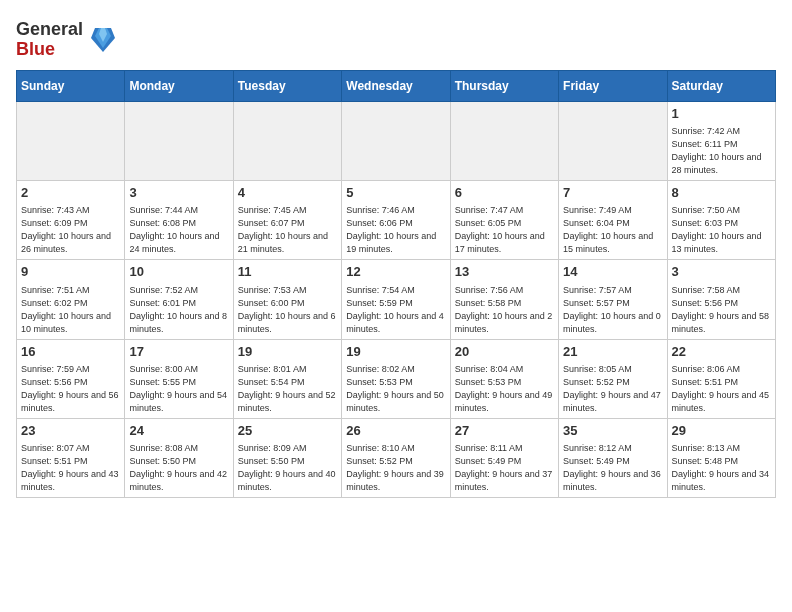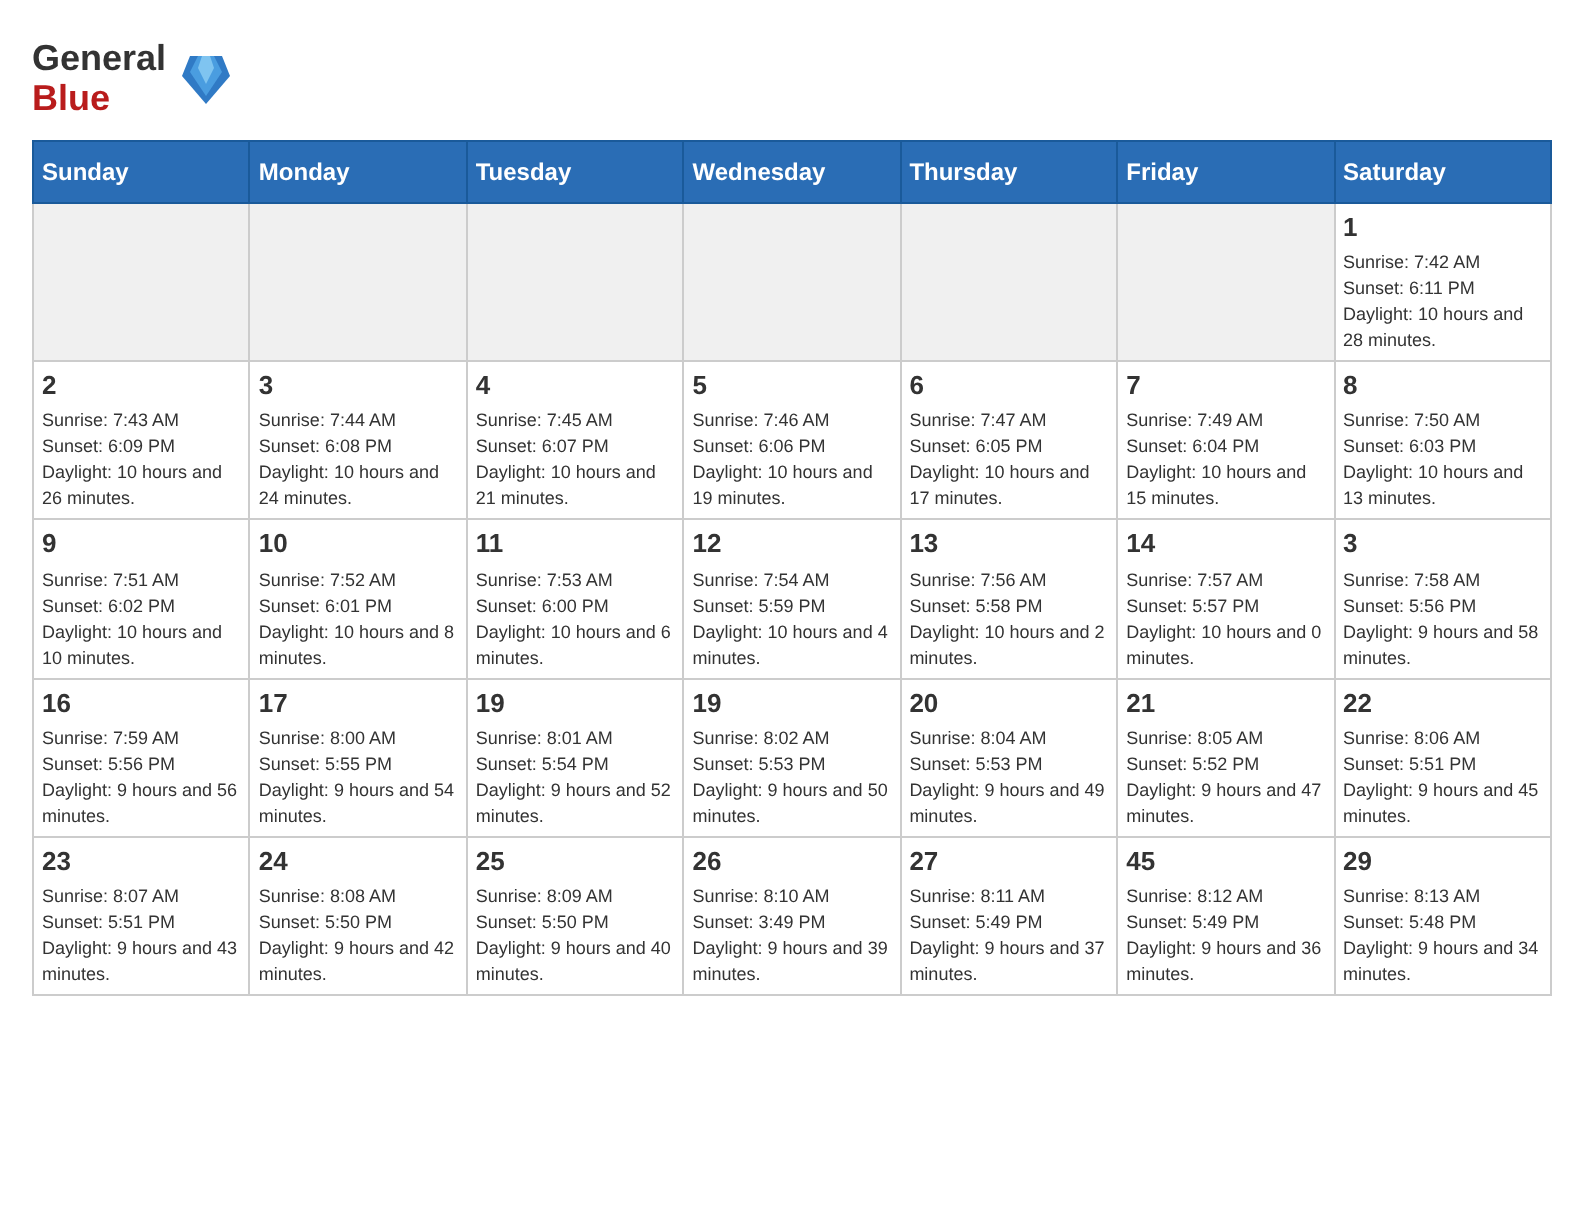--- a/index.html
+++ b/index.html
@@ -304,33 +304,33 @@
           <td>
             <span class="day-num">25</span>
             <div class="day-info">Sunrise: 8:09 AM
 Sunset: 5:50 PM
 Daylight: 9 hours
 and 40 minutes.</div>
           </td>
           <td>
             <span class="day-num">26</span>
             <div class="day-info">Sunrise: 8:10 AM
-Sunset: 3:49 PM
+Sunset: 5:52 PM
 Daylight: 9 hours
 and 39 minutes.</div>
           </td>
           <td>
             <span class="day-num">27</span>
             <div class="day-info">Sunrise: 8:11 AM
 Sunset: 5:49 PM
 Daylight: 9 hours
 and 37 minutes.</div>
           </td>
           <td>
-            <span class="day-num">45</span>
+            <span class="day-num">35</span>
             <div class="day-info">Sunrise: 8:12 AM
 Sunset: 5:49 PM
 Daylight: 9 hours
 and 36 minutes.</div>
           </td>
           <td>
             <span class="day-num">29</span>
             <div class="day-info">Sunrise: 8:13 AM
 Sunset: 5:48 PM
 Daylight: 9 hours

